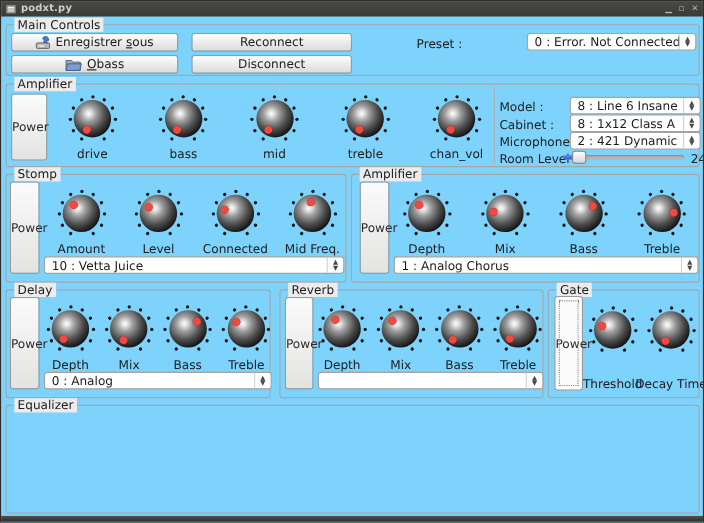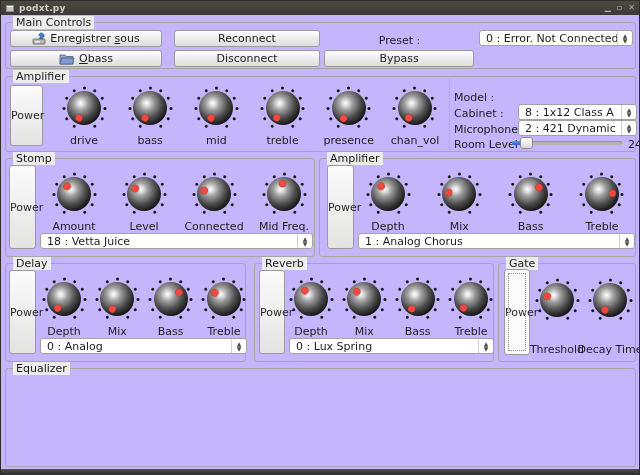--- a/index.html
+++ b/index.html
@@ -1,18 +1,18 @@
 <!DOCTYPE html>
 <html><head>
 <meta charset="utf-8">
 <style>
   * { box-sizing: border-box; margin: 0; padding: 0; }
   html,body { background:#555; }
   body { font-family:"DejaVu Sans", "Liberation Sans", sans-serif; font-size:11px; color:#1c1c1c; }
-  #win { position:relative; width:640px; height:475px; background:#c4b5fd; overflow:hidden; border:1px solid #2e2d2a; }
+  #win { position:relative; width:640px; height:475px; background:#7dd3fc; overflow:hidden; border:1px solid #2e2d2a; }
 
   
   .titlebar { position:absolute; left:0; top:0; width:640px; height:14px;
     background:linear-gradient(#4a4944,#3b3a36); display:flex; align-items:center; }
   .win-icon { width:8px; height:7px; margin-left:5px; background:#c9c8c4; border:1px solid #8d8c88;
     box-shadow:inset 0 1px 0 #fff; }
   .win-title { color:#cfcecb; font-size:9px; font-weight:bold; margin-left:5px; letter-spacing:0.2px; }
   .win-btns { position:absolute; right:6px; top:0; height:14px; display:flex; align-items:center; gap:6px; }
   .win-btn { color:#b3b2ae; font-size:8px; line-height:8px; cursor:default; }
 
@@ -115,21 +115,20 @@
         <path d="M1 2 L6 2 L7.5 3.5 L14 3.5 L14 11 L1 11 Z" fill="#9aa7b8" stroke="#51617a" stroke-width="0.8"></path>
         <path d="M2.5 5 L15 5 L13.5 11 L1 11 Z" fill="#7d9ecc" stroke="#3c5d8f" stroke-width="0.8"></path>
       </svg>
       <span>
         <span></span><u>O</u><span>bass</span>
       </span>
     </button>
 
     <button class="btn" style="left:168px; top:27px; width:146px; height:17px;">Disconnect</button>
 
-    <button class="btn" style="left:318px; top:27px; width:150px; height:17px;">Bypass</button>
   </div>
 
   <div class="group" style="left:4px; top:75px; width:631px; height:76px;">
     <span class="group-label">Amplifier</span>
 
     <button class="power" style="left:4px; top:8px; width:33px; height:61px;">Power</button>
 
     <div class="knob-row" style="left:56px; top:9px; width:375px;">
         <div class="knob">
           <span class="tick" style="transform:rotate(-150deg) translateY(-20.5px)"></span>
@@ -201,44 +200,32 @@
           <span class="tick" style="transform:rotate(-90deg) translateY(-20.5px)"></span>
           <span class="tick" style="transform:rotate(-60deg) translateY(-20.5px)"></span>
           <span class="tick" style="transform:rotate(-30deg) translateY(-20.5px)"></span>
           <span class="tick" style="transform:rotate(0deg) translateY(-20.5px)"></span>
           <span class="tick" style="transform:rotate(30deg) translateY(-20.5px)"></span>
           <span class="tick" style="transform:rotate(60deg) translateY(-20.5px)"></span>
           <span class="tick" style="transform:rotate(90deg) translateY(-20.5px)"></span>
           <span class="tick" style="transform:rotate(120deg) translateY(-20.5px)"></span>
           <span class="tick" style="transform:rotate(150deg) translateY(-20.5px)"></span>
           <div class="sphere"></div>
-          <span class="rdot" style="transform:rotate(207deg) translateY(-11px)"></span>
-          <div class="klabel">presence</div>
-        </div>
-        <div class="knob">
-          <span class="tick" style="transform:rotate(-150deg) translateY(-20.5px)"></span>
-          <span class="tick" style="transform:rotate(-120deg) translateY(-20.5px)"></span>
-          <span class="tick" style="transform:rotate(-90deg) translateY(-20.5px)"></span>
-          <span class="tick" style="transform:rotate(-60deg) translateY(-20.5px)"></span>
-          <span class="tick" style="transform:rotate(-30deg) translateY(-20.5px)"></span>
-          <span class="tick" style="transform:rotate(0deg) translateY(-20.5px)"></span>
-          <span class="tick" style="transform:rotate(30deg) translateY(-20.5px)"></span>
-          <span class="tick" style="transform:rotate(60deg) translateY(-20.5px)"></span>
-          <span class="tick" style="transform:rotate(90deg) translateY(-20.5px)"></span>
-          <span class="tick" style="transform:rotate(120deg) translateY(-20.5px)"></span>
-          <span class="tick" style="transform:rotate(150deg) translateY(-20.5px)"></span>
-          <div class="sphere"></div>
           <span class="rdot" style="transform:rotate(212deg) translateY(-11px)"></span>
           <div class="klabel">chan_vol</div>
         </div>
       </div>
 
     <div class="vdivider" style="left:443px; top:2px; height:71px;"></div>
 
     <span class="fieldlabel" style="left:448px; top:14px;">Model :</span>
+    <div class="combo" style="left:512px; top:11px; width:119px;">
+      <span class="combo-text">8 : Line 6 Insane</span>
+      <span class="spin"></span>
+    </div>
 
     <span class="fieldlabel" style="left:448px; top:30px;">Cabinet :</span>
     <div class="combo" style="left:512px; top:27px; width:119px;">
       <span class="combo-text">8 : 1x12 Class A</span>
       <span class="spin"></span>
     </div>
 
     <span class="fieldlabel" style="left:448px; top:46px;">Microphone :</span>
     <div class="combo" style="left:512px; top:43px; width:119px;">
       <span class="combo-text">2 : 421 Dynamic</span>
@@ -318,21 +305,21 @@
           <span class="tick" style="transform:rotate(60deg) translateY(-20.5px)"></span>
           <span class="tick" style="transform:rotate(90deg) translateY(-20.5px)"></span>
           <span class="tick" style="transform:rotate(120deg) translateY(-20.5px)"></span>
           <span class="tick" style="transform:rotate(150deg) translateY(-20.5px)"></span>
           <div class="sphere"></div>
           <span class="rdot" style="transform:rotate(350deg) translateY(-11px)"></span>
           <div class="klabel">Mid Freq.</div>
         </div>
       </div>
     <div class="combo" style="left:34px; top:74px; width:273px;">
-      <span class="combo-text">18 : Vetta Juice</span>
+      <span class="combo-text">10 : Vetta Juice</span>
       <span class="spin"></span>
     </div>
   </div>
 
   <div class="group" style="left:318px; top:157px; width:317px; height:99px;">
     <span class="group-label">Amplifier</span>
     <button class="power" style="left:7px; top:6px; width:27px; height:84px;">Power</button>
     <div class="knob-row" style="left:46px; top:13px; width:258px;">
         <div class="knob">
           <span class="tick" style="transform:rotate(-150deg) translateY(-20.5px)"></span>
@@ -543,21 +530,20 @@
           <span class="tick" style="transform:rotate(60deg) translateY(-20.5px)"></span>
           <span class="tick" style="transform:rotate(90deg) translateY(-20.5px)"></span>
           <span class="tick" style="transform:rotate(120deg) translateY(-20.5px)"></span>
           <span class="tick" style="transform:rotate(150deg) translateY(-20.5px)"></span>
           <div class="sphere"></div>
           <span class="rdot" style="transform:rotate(220deg) translateY(-11px)"></span>
           <div class="klabel">Treble</div>
         </div>
       </div>
     <div class="combo" style="left:34px; top:74px; width:205px;">
-      <span class="combo-text">0 : Lux Spring</span>
       <span class="spin"></span>
     </div>
   </div>
 
   <div class="group" style="left:497px; top:262px; width:138px; height:99px;">
     <span class="group-label">Gate</span>
     <button class="power focused" style="left:5px; top:5px; width:26px; height:86px;">Power</button>
     <div class="knob-row gate-labels" style="left:36px; top:14px; width:97px;">
         <div class="knob">
           <span class="tick" style="transform:rotate(-150deg) translateY(-20.5px)"></span>

